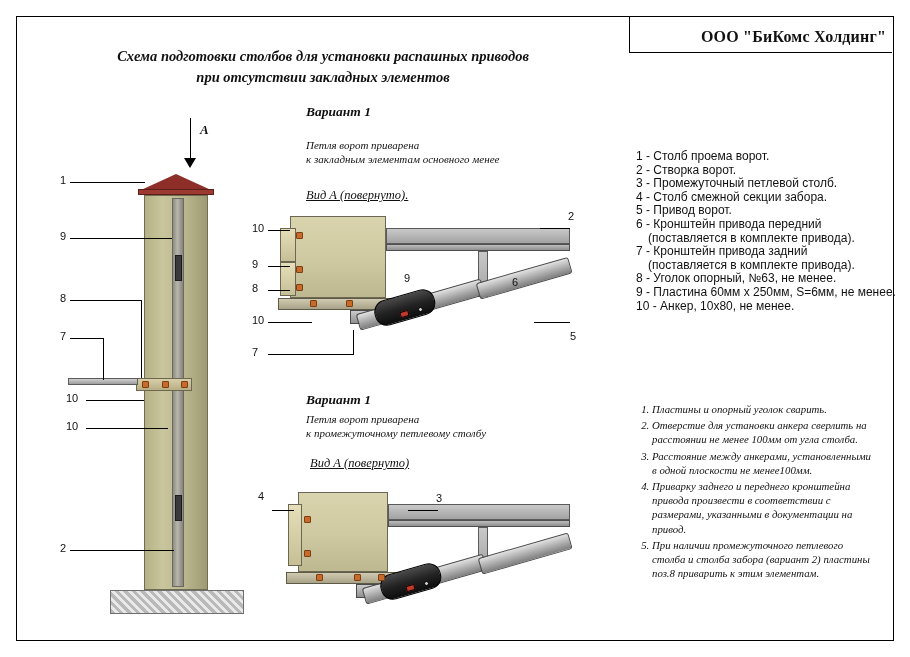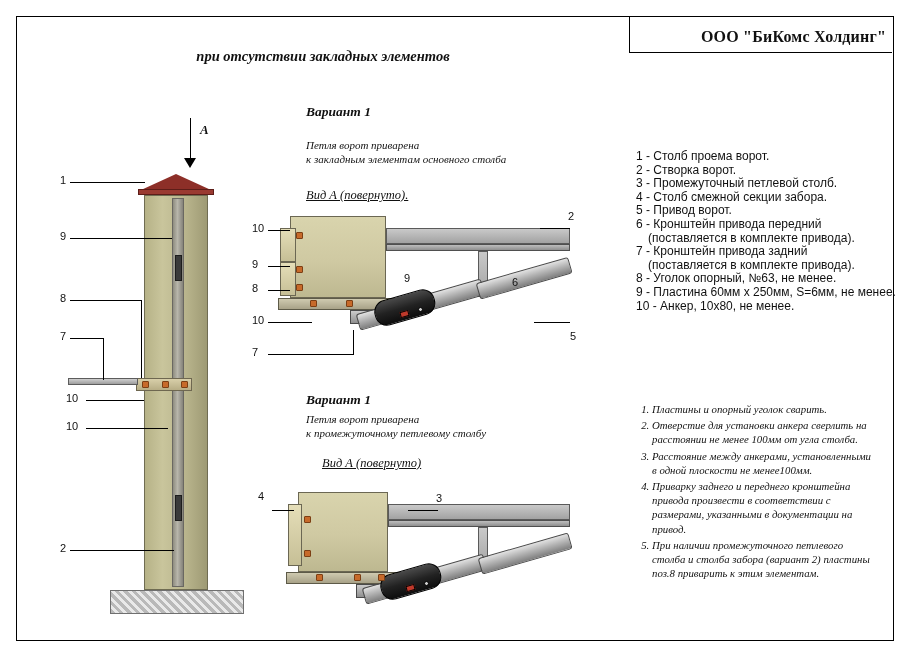--- a/index.html
+++ b/index.html
@@ -177,20 +177,21 @@
 
 <div id="sheet">
 
   <div class="frame"></div>
   <div class="vrule"></div>
   <div class="hrule"></div>
 
   <div class="company">ООО "БиКомс Холдинг"</div>
 
   <div class="title">
+    <div>Схема подготовки столбов для установки распашных приводов</div>
     <div>при отсутствии закладных элементов</div>
   </div>
 
   <div class="post-wrap">
     <div class="arrow-line"></div>
     <div class="arrow-head"></div>
     <div class="arrow-label">A</div>
 
     <div class="cap"></div>
     <div class="cap-base"></div>
@@ -227,21 +228,21 @@
     <div class="lead" style="left:48px;top:318px;width:82px;"></div>
     <div class="num" style="left:28px;top:310px;">10</div>
 
     <div class="lead" style="left:32px;top:440px;width:104px;"></div>
     <div class="num" style="left:22px;top:432px;">2</div>
   </div>
 
   <div class="var-title" style="left:306px;top:104px;">Вариант 1</div>
   <div class="var-sub" style="left:306px;top:138px;">
     <div>Петля ворот приварена</div>
-    <div>к закладным элементам основного столба</div>
+    <div>к закладным элементам основного менее</div>
   </div>
   <div class="view-a" style="left:306px;top:188px;">Вид А (повернуто).</div>
 
   <div class="sec" style="left:250px;top:206px;width:360px;height:160px;">
     <div class="sec-post" style="left:40px;top:10px;width:96px;height:82px;"></div>
     <div class="sec-plate" style="left:30px;top:56px;width:16px;height:34px;"></div>
     <div class="sec-plate" style="left:30px;top:22px;width:16px;height:34px;"></div>
     <div class="angle" style="left:28px;top:92px;width:118px;height:12px;"></div>
     <div class="sec-bar" style="left:136px;top:22px;width:184px;height:16px;"></div>
     <div class="sec-bar-d" style="left:136px;top:38px;width:184px;height:7px;"></div>
@@ -278,21 +279,21 @@
   <div class="lead" style="left:540px;top:228px;width:30px;"></div>
   <div class="num" style="left:512px;top:276px;">6</div>
   <div class="num" style="left:570px;top:330px;">5</div>
   <div class="lead" style="left:534px;top:322px;width:36px;"></div>
 
   <div class="var-title" style="left:306px;top:392px;">Вариант 1</div>
   <div class="var-sub" style="left:306px;top:412px;">
     <div>Петля ворот приварена</div>
     <div>к промежуточному петлевому столбу</div>
   </div>
-  <div class="view-a" style="left:322px;top:456px;text-decoration:underline;">Вид А (повернуто)</div>
+  <div class="view-a" style="left:310px;top:456px;text-decoration:underline;">Вид А (повернуто)</div>
 
   <div class="sec" style="left:250px;top:486px;width:360px;height:130px;">
     <div class="sec-post" style="left:48px;top:6px;width:90px;height:80px;"></div>
     <div class="sec-plate" style="left:38px;top:18px;width:14px;height:62px;"></div>
     <div class="angle" style="left:36px;top:86px;width:116px;height:12px;"></div>
     <div class="sec-bar" style="left:138px;top:18px;width:182px;height:16px;"></div>
     <div class="sec-bar-d" style="left:138px;top:34px;width:182px;height:7px;"></div>
     <div class="sec-bar" style="left:228px;top:41px;width:10px;height:44px;"></div>
 
     <div class="bracket" style="left:106px;top:98px;width:24px;height:14px;"></div>

